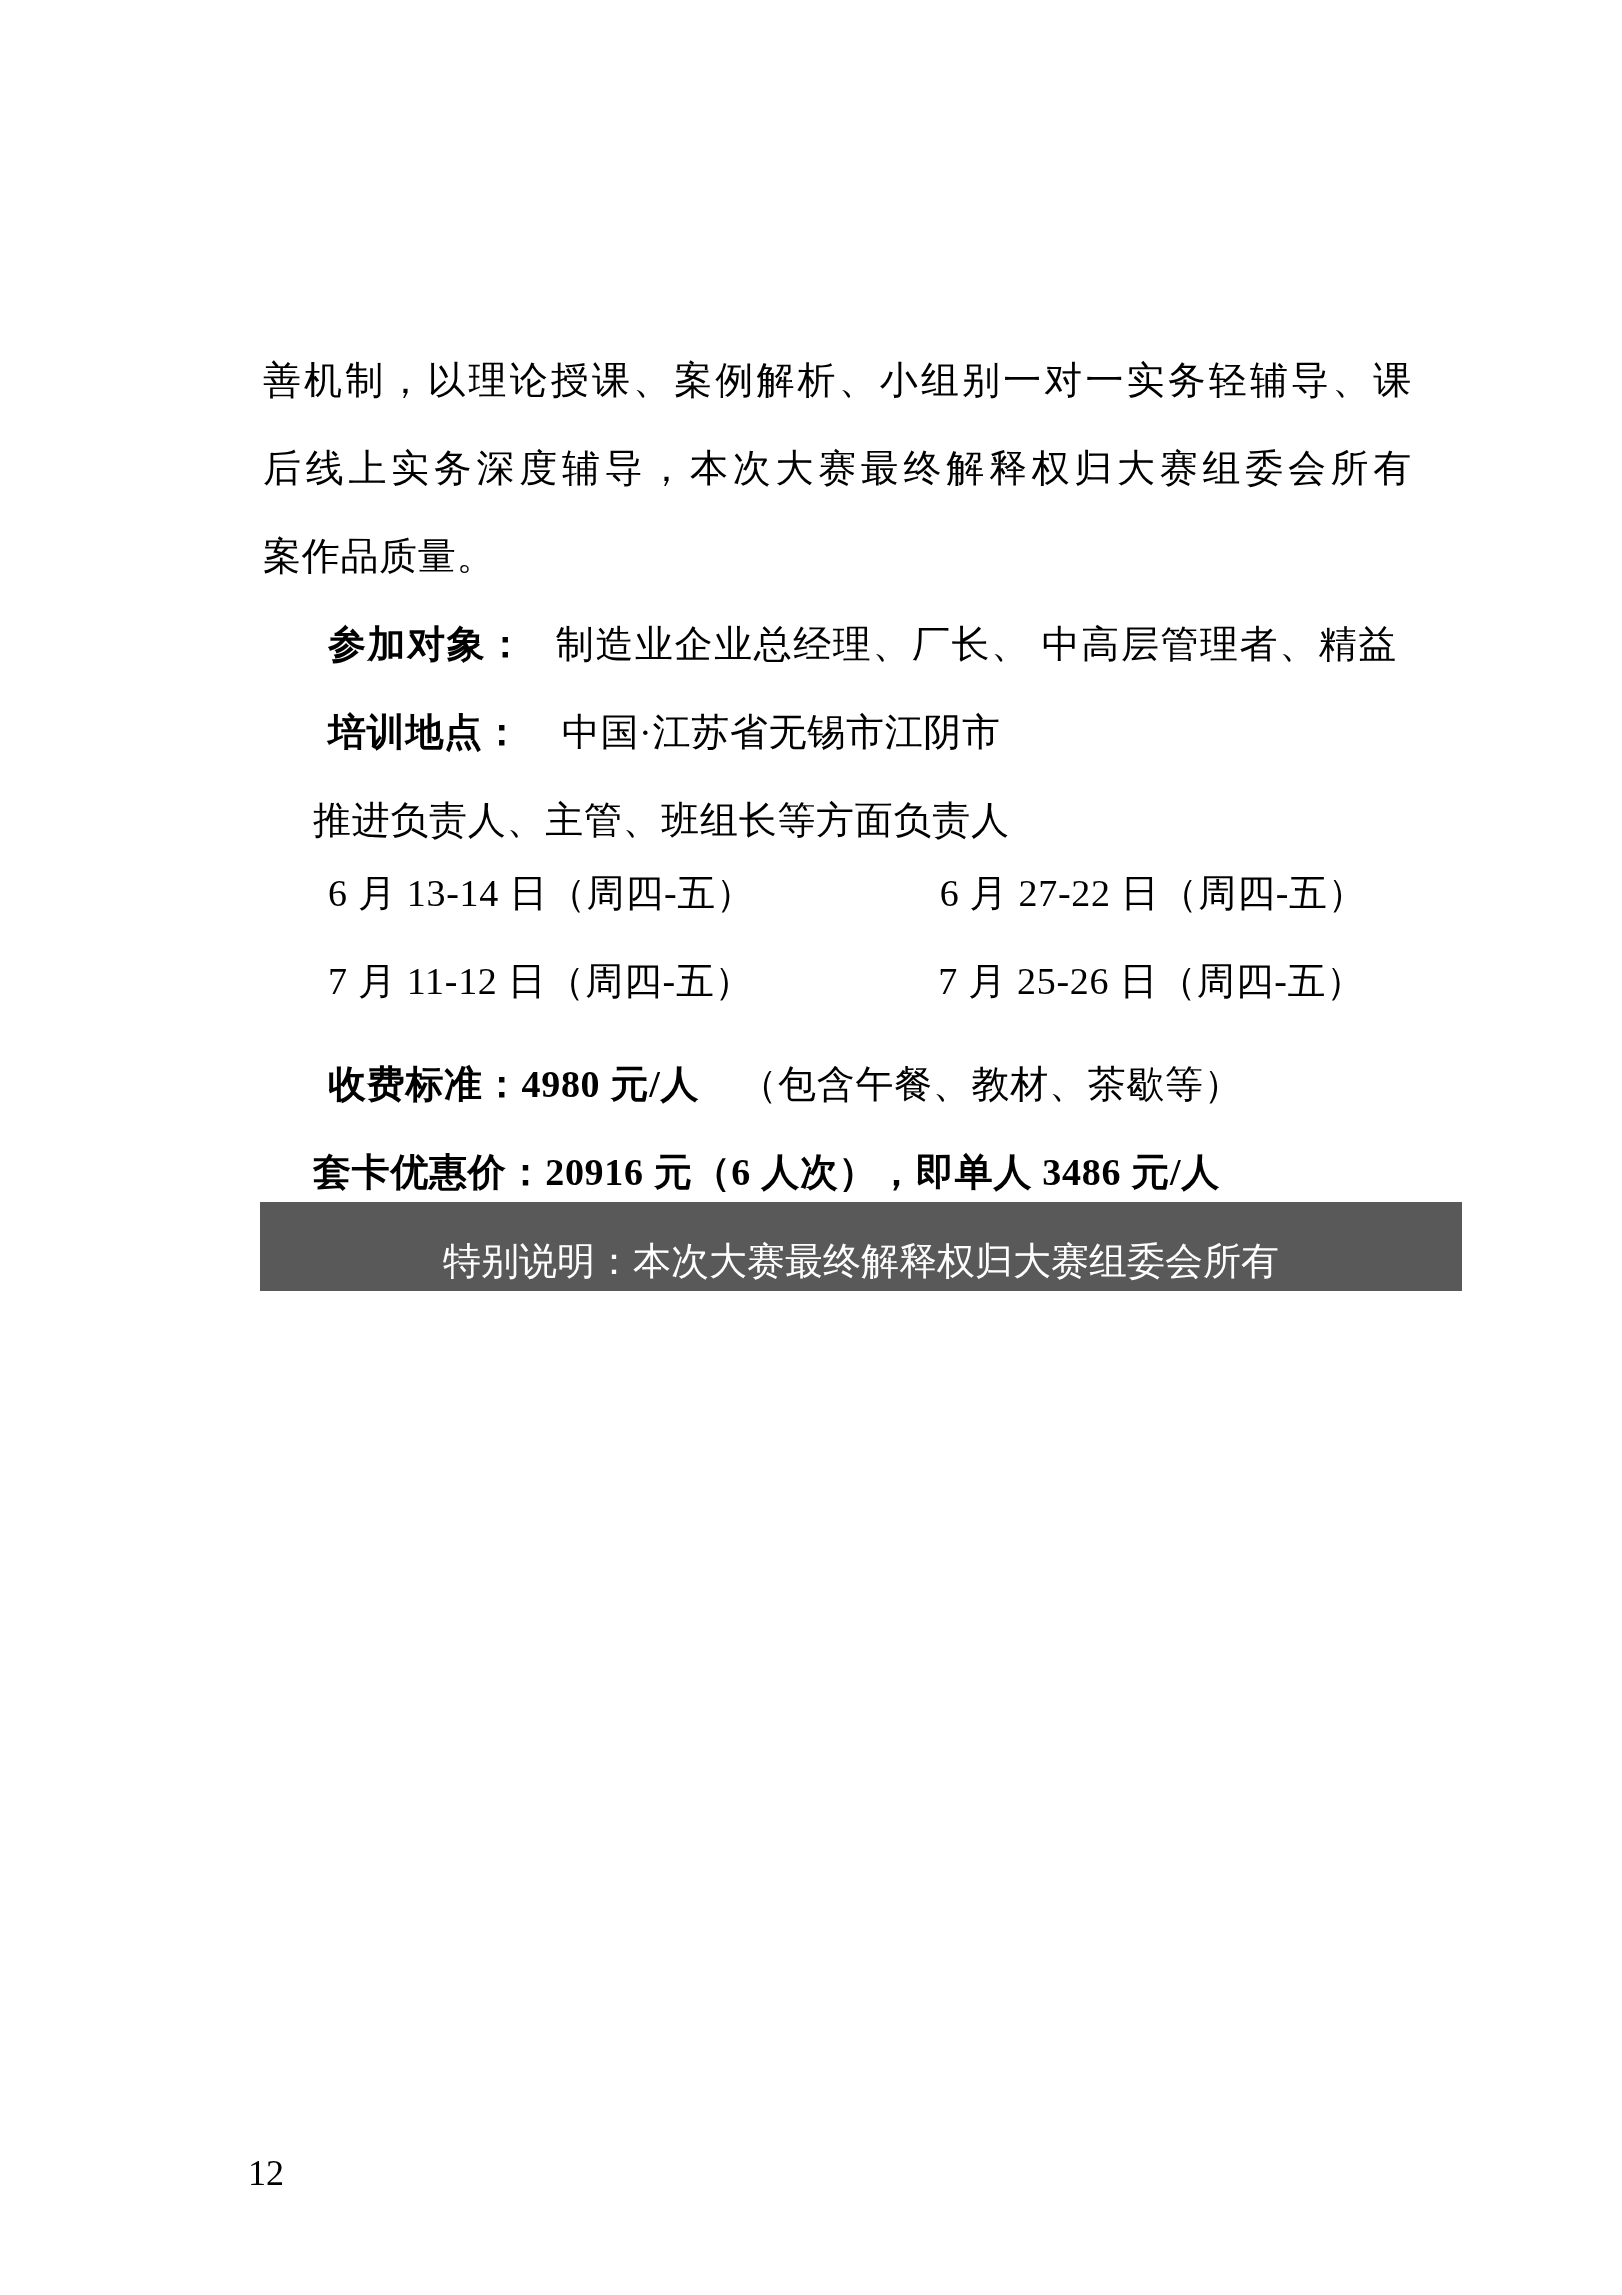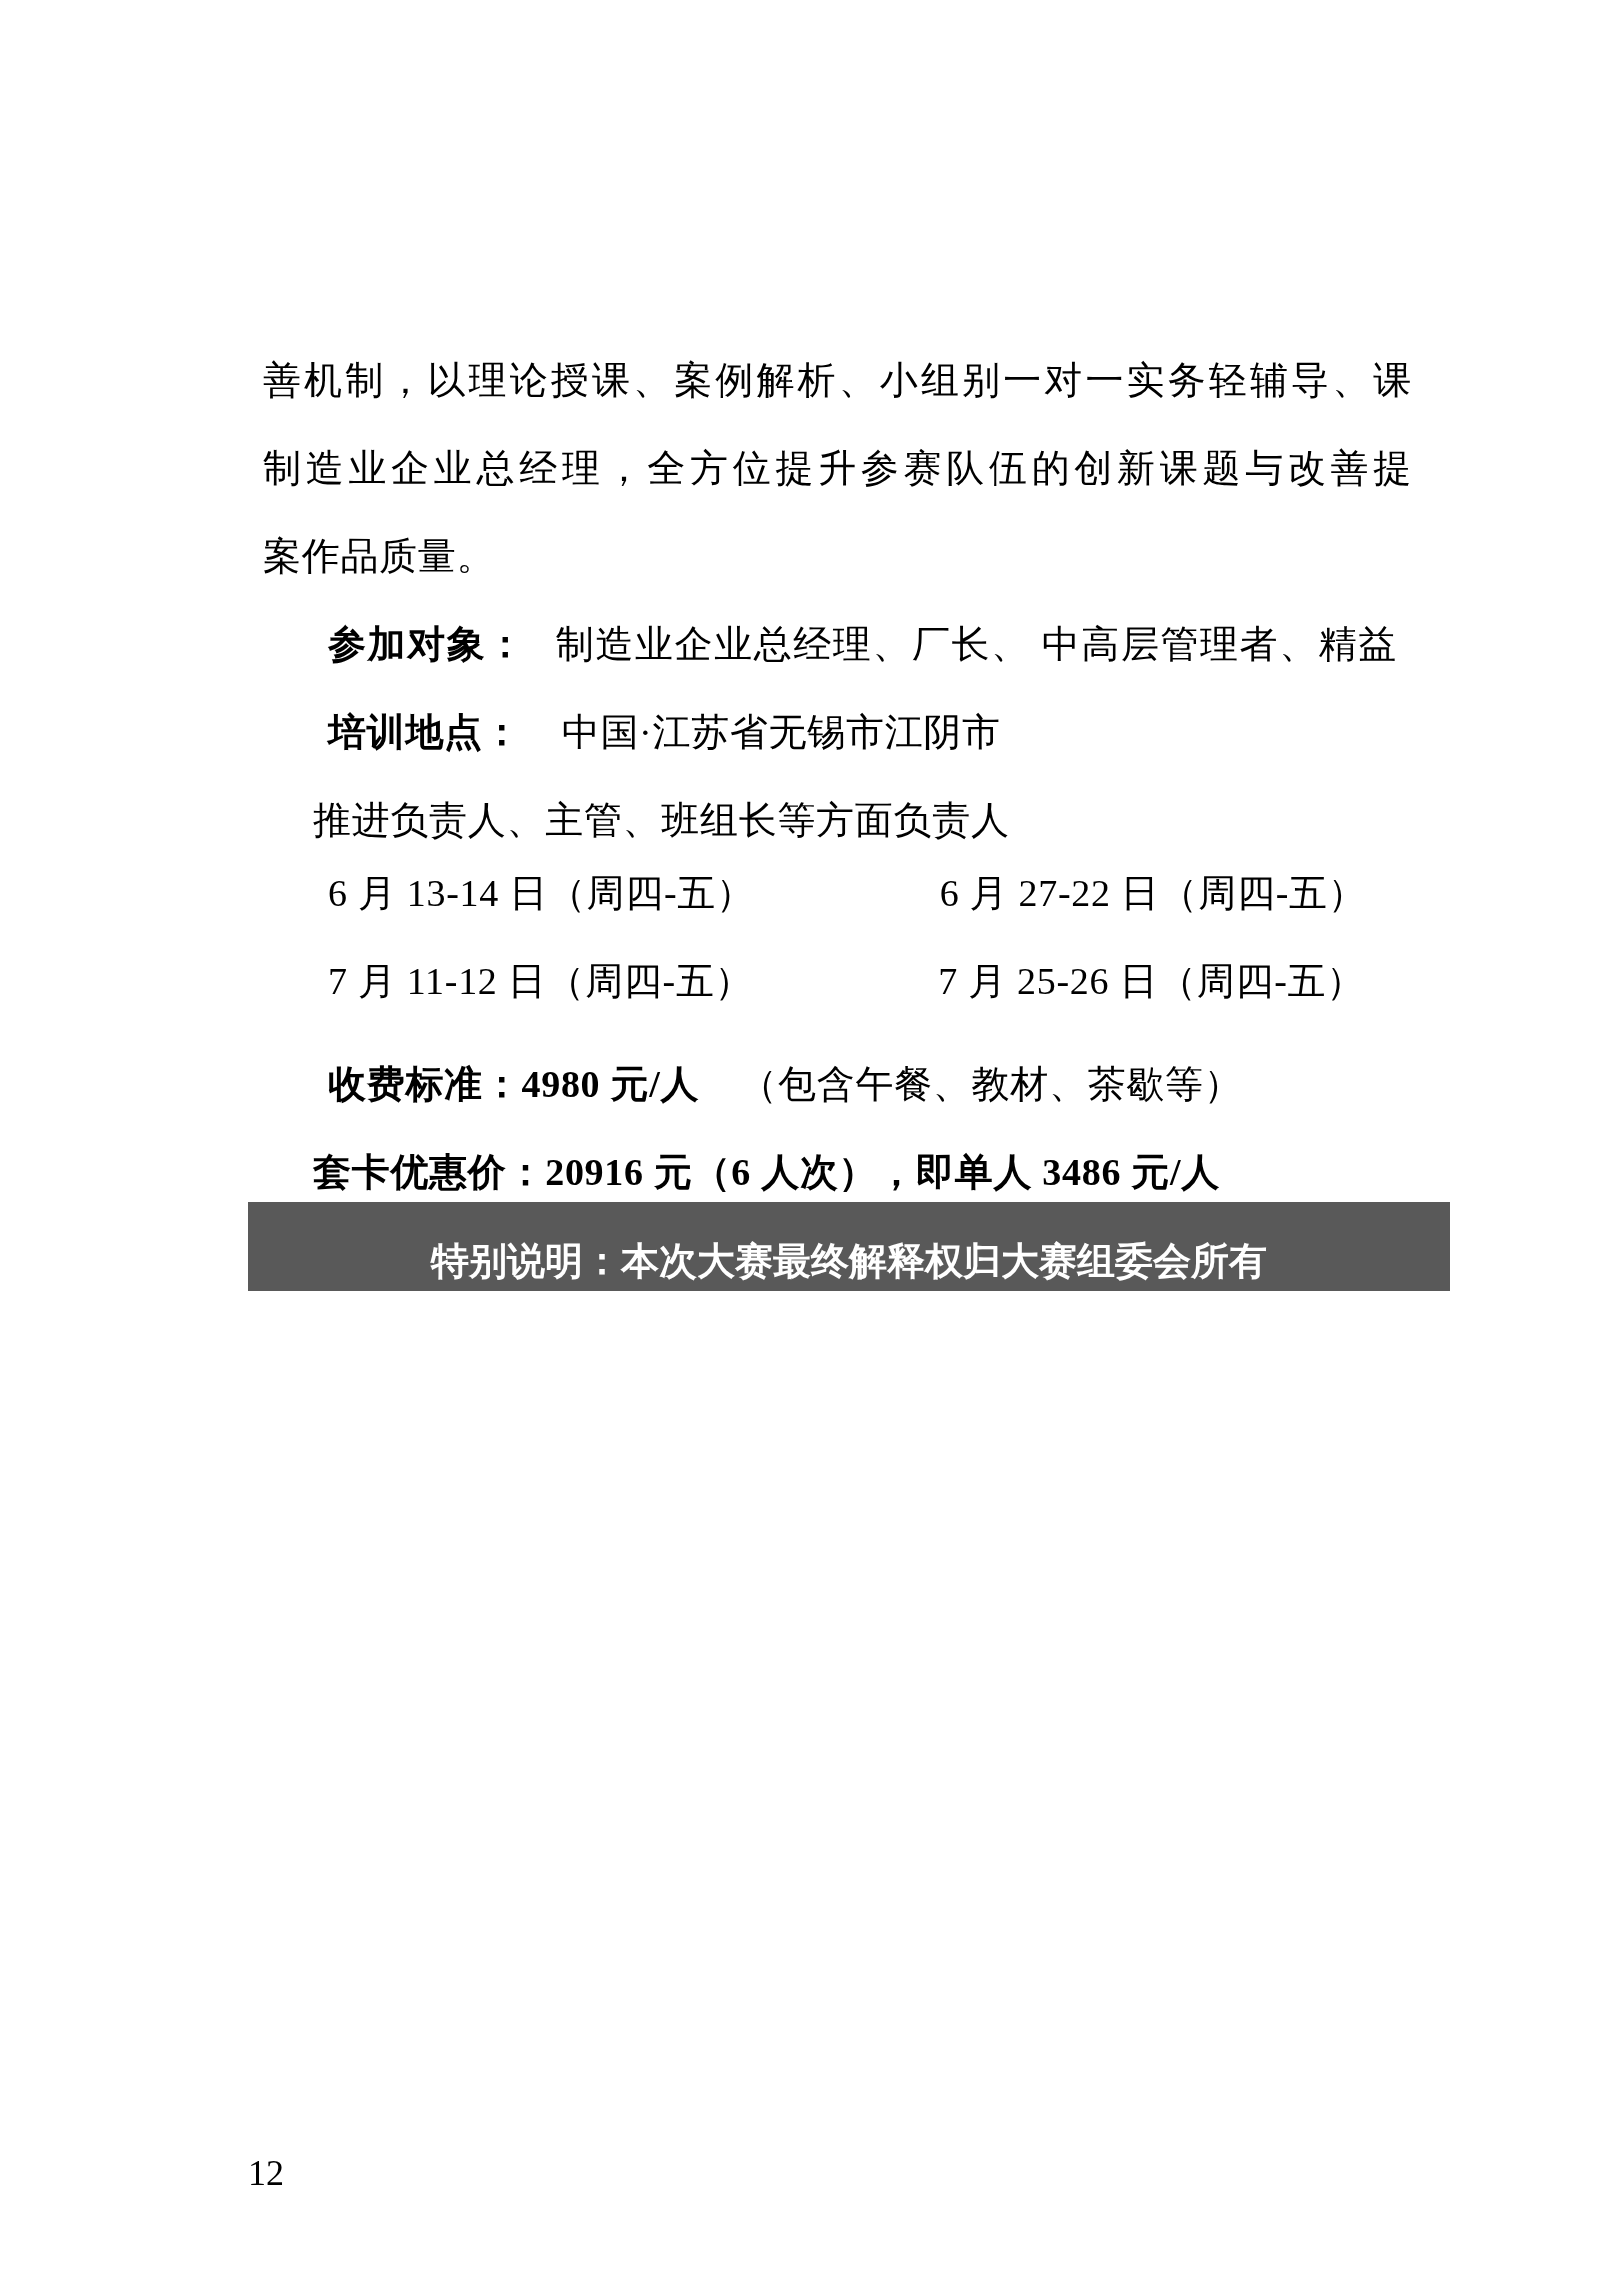--- a/index.html
+++ b/index.html
@@ -40,41 +40,42 @@
   .bold  { font-weight: bold; }
   .dates { display: flex; align-items: center; gap: 48px; }
   .dates .gap { display: inline-block; width: 59px; flex: 0 0 59px; }
   .notice-bar {
     margin-top: 0.7px;
     width: 1202px;
     height: 89px;
     line-height: 89px;
     text-align: center;
     font-size: 38px;
-    font-weight: bold;
+    font-weight: normal;
     overflow: hidden;
+    margin-left: 12px;
   }
   .page-number {
     position: absolute;
     top: 2128px;
     left: 218px;
     width: 1209px;
     text-align: left;
     font-size: 36px;
     line-height: 31px;
   }
 </style>
 </head>
 <body>
 
 <div class="page">
   <div class="content">
 
     <div class="line justify">善机制，以理论授课、案例解析、小组别一对一实务轻辅导、课</div>
-    <div class="line justify">制造业企业总经理，全方位提升参赛队伍的创新课题与改善提</div>
+    <div class="line justify">后线上实务深度辅导，本次大赛最终解释权归大赛组委会所有</div>
     <div class="line">案作品质量。</div>
 
     <div class="line indent justify"><span class="label">参加对象：</span><span>制造业企业总经理、厂长、 中高层管理者、精益</span></div>
     <div class="line indent"><span class="label">培训地点：</span><span> 中国·江苏省无锡市江阴市</span></div>
 
     <div class="line indent">推进负责人、主管、班组长等方面负责人</div>
 
 
     <div class="line indent dates"><span>6 月 13-14 日（周四-五）</span><span class="gap"></span><span>6 月 27-22 日（周四-五）</span></div>
 

